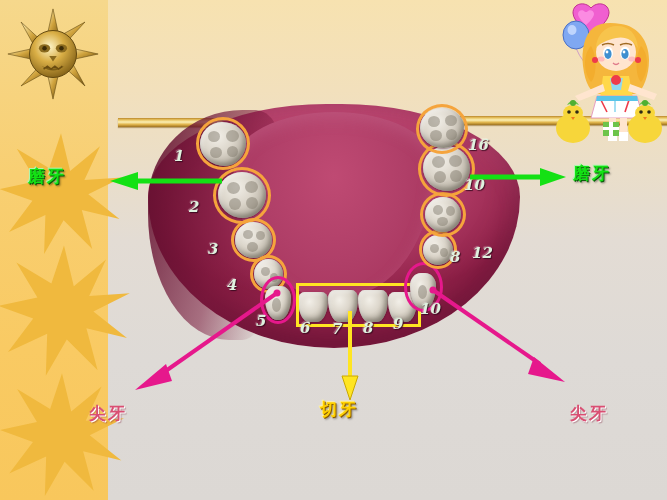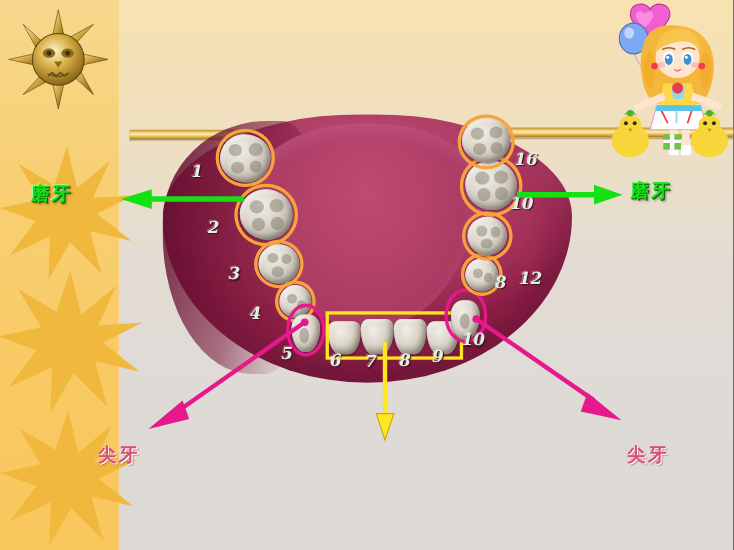--- a/index.html
+++ b/index.html
@@ -352,20 +352,21 @@
     <g>
       <line x1="350" y1="311" x2="350" y2="385" stroke="#ffe522" stroke-width="4"></line>
       <polygon points="350,400 342,376 358,376" fill="#ffe522" stroke="#caa800" stroke-width="1"></polygon>
     </g>
   </svg>
 
   <div class="label label-green" style="left:28px;top:165px;">磨牙</div>
   <div class="label label-green" style="left:573px;top:162px;">磨牙</div>
   <div class="label label-pink" style="left:89px;top:402px;">尖牙</div>
   <div class="label label-pink" style="left:570px;top:402px;">尖牙</div>
+  <div class="label label-yellow" style="left:320px;top:398px;">切牙</div>
 
   <div id="sticker">
     <svg viewBox="0 0 122 145" width="122" height="145">
 
       <path d="M40 38 Q44 62 56 76" stroke="#cf9ec6" stroke-width="1" fill="none"></path>
       <path d="M30 46 Q38 66 56 78" stroke="#cf9ec6" stroke-width="1" fill="none"></path>
 
       <g>
         <path d="M46 8 C40 1 28 3 28 13 C28 22 44 33 46 35 C48 33 64 22 64 13 C64 3 52 1 46 8 Z" fill="#f05fd0" stroke="#c0328f" stroke-width="1"></path>
         <path d="M40 12 C38 9 33 10 33 14 C33 18 40 24 41 25 C42 24 49 18 49 14 C49 10 44 9 42 12 Z" fill="#ff9ae8" opacity=".75"></path>

